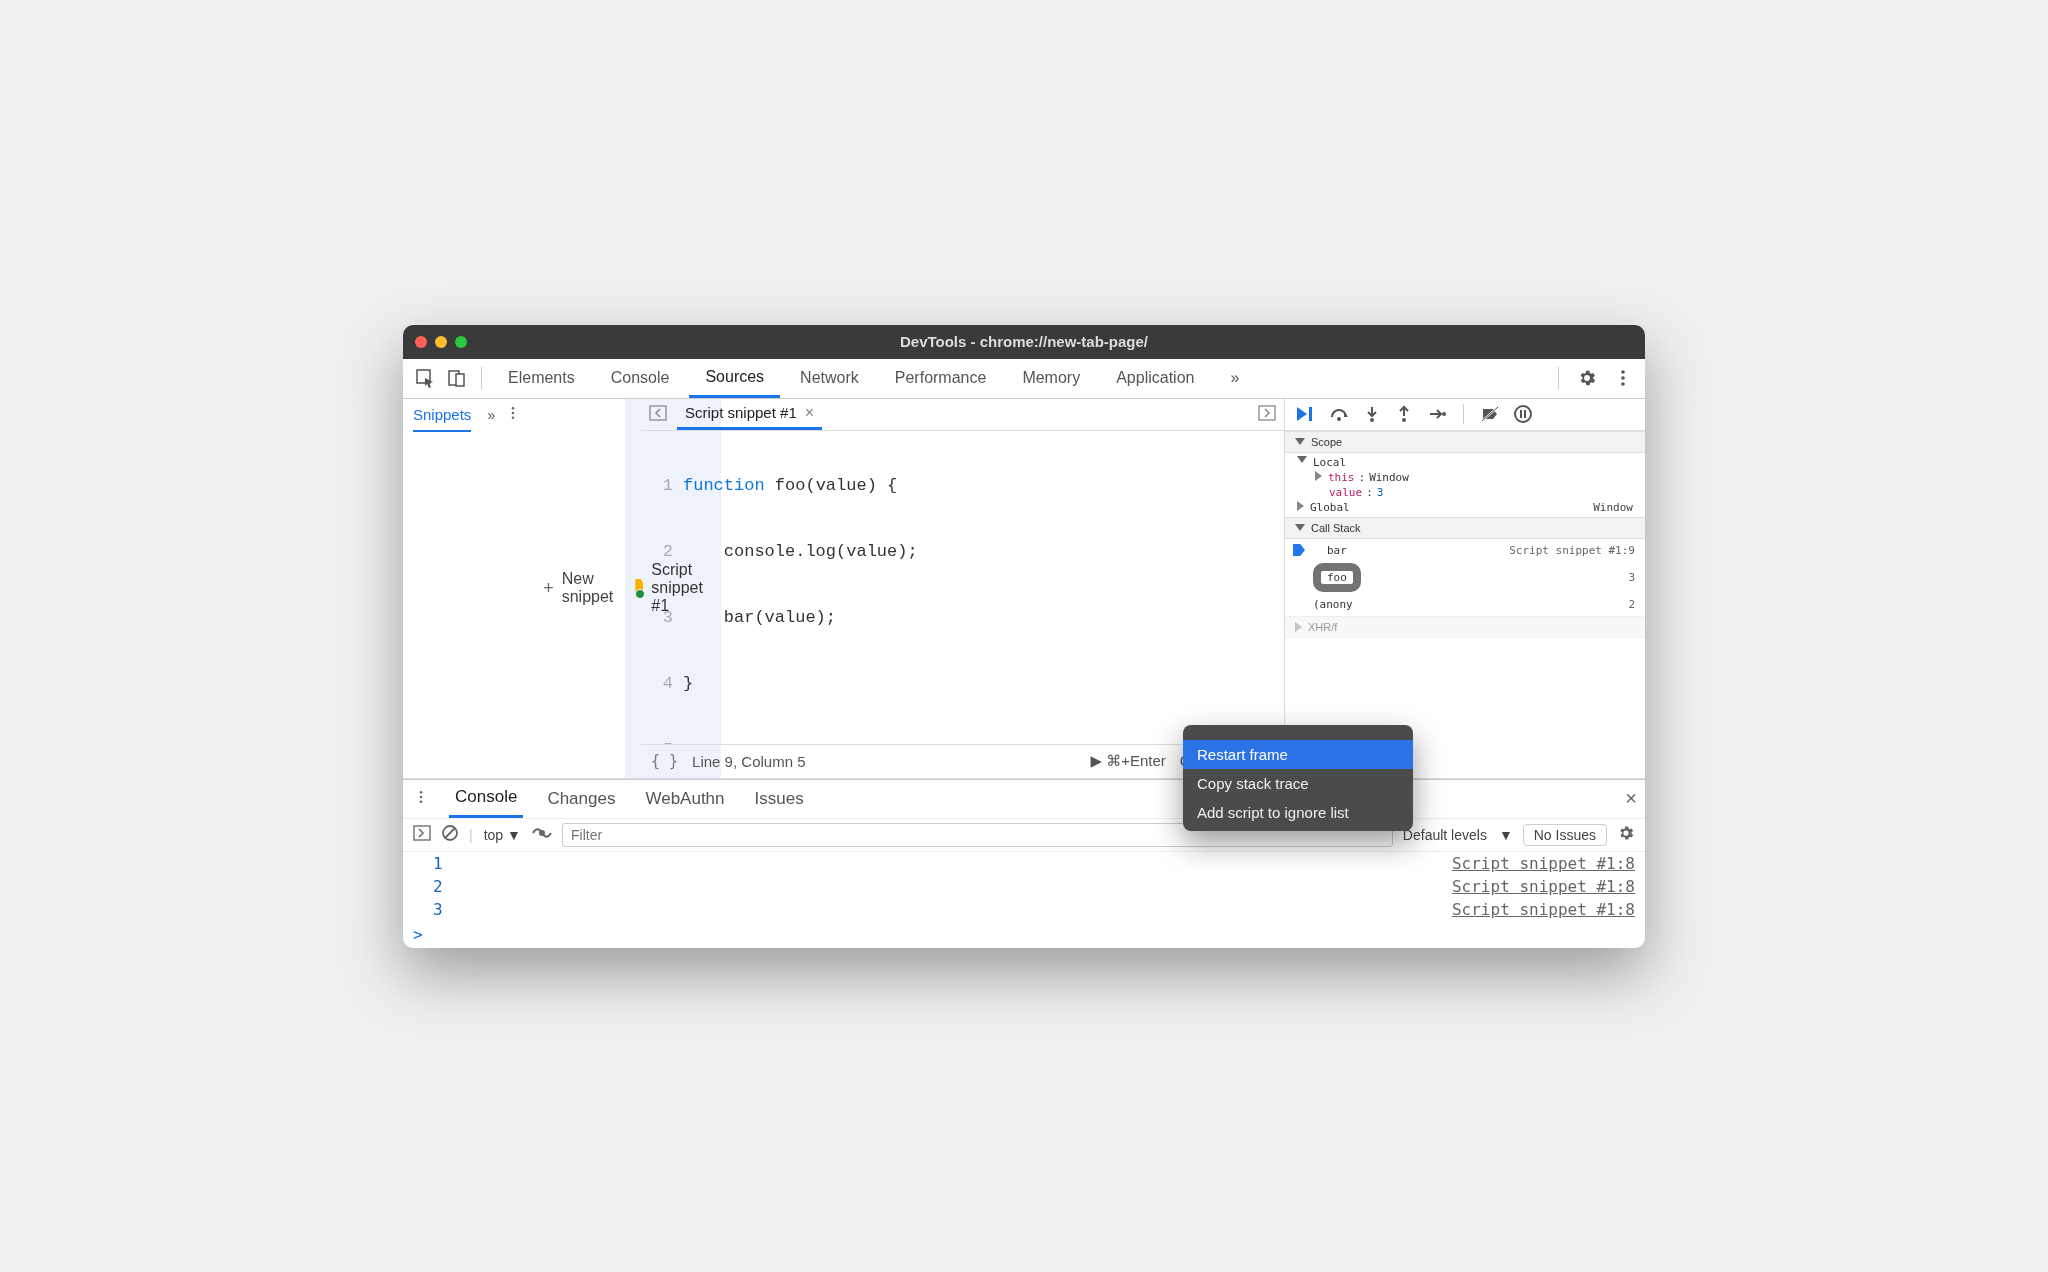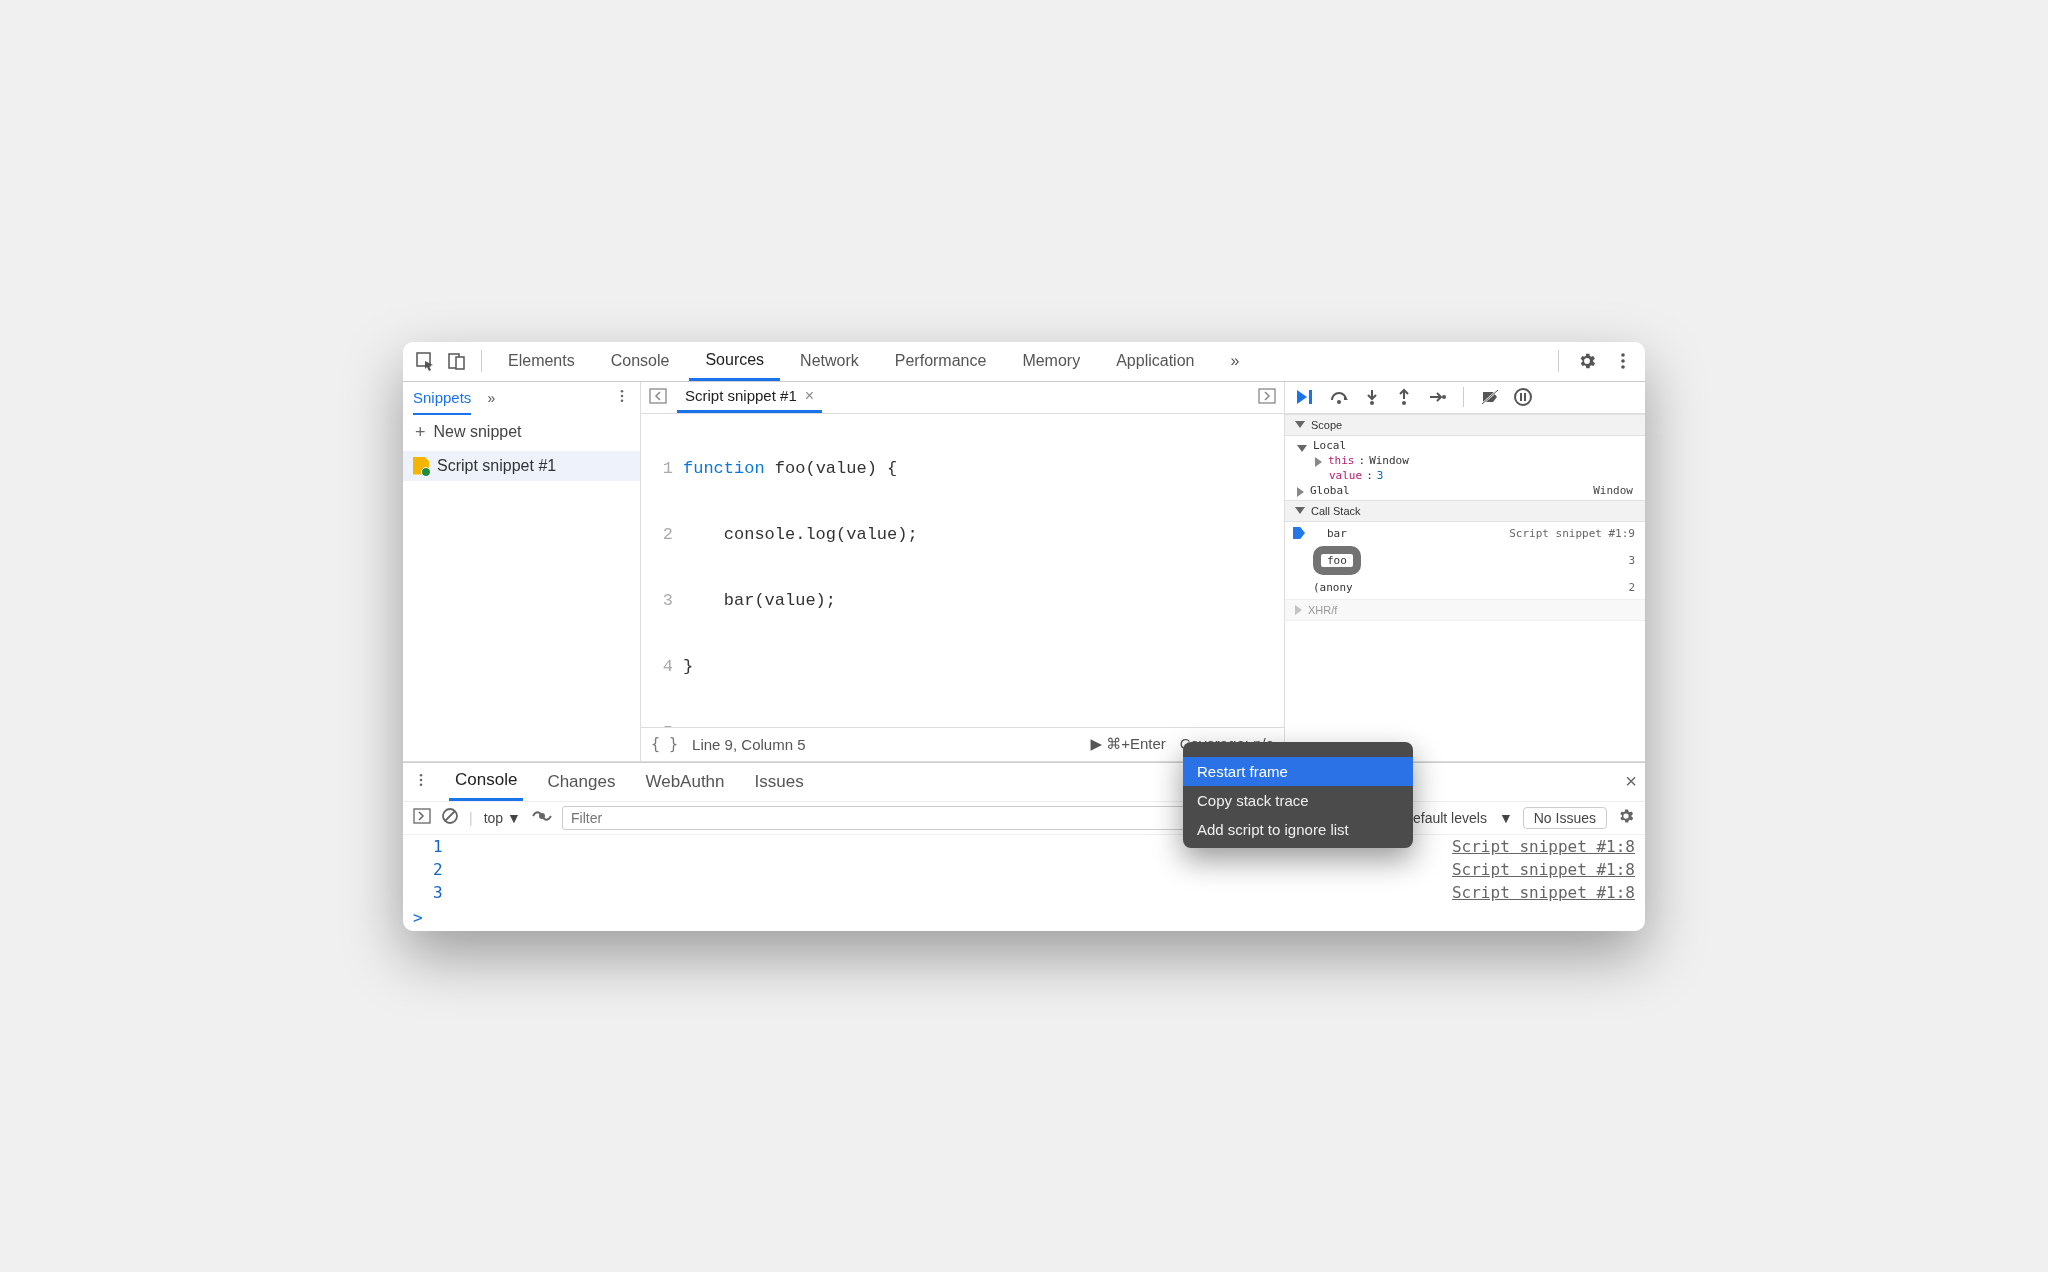--- a/index.html
+++ b/index.html
@@ -50,21 +50,21 @@
 }
 .tabbar .icon-btn { width: 28px; height: 28px; display:flex;align-items:center;justify-content:center; cursor:pointer; }
 .tabbar .sep { width:1px; height:22px; background:#ccc; margin: 0 6px; }
 .tab { padding: 0 16px; height: 100%; display:flex; align-items:center; cursor:pointer; font-size:16px; color:#555; }
 .tab.active { color:#1a73e8; border-bottom: 3px solid #1a73e8; font-weight:500; color:#222; }
 .tab.sources.active { color:#222; }
 .tabbar .right { margin-left:auto; display:flex; align-items:center; gap:8px; }
 
 
 .main { display:flex; height: 380px; border-bottom:1px solid #ddd; }
-.navpane { width: 238px; border-right:1px solid #ddd; display:flex; flex-direction:column; }
+.navpane { width: 238px; border-right:1px solid #ddd; display:flex; flex-direction:row; }
 .navpane-head { display:flex; align-items:center; height:32px; padding:0 10px; gap:10px; color:#555; }
 .navpane-head .lbl { color:#1a73e8; border-bottom:2px solid #1a73e8; padding-bottom:7px; margin-bottom:-9px; font-size:15px; }
 .navpane-head .more { margin-left:6px; }
 .navpane-head .kebab { margin-left:auto; }
 .new-snippet { display:flex; align-items:center; gap:8px; padding:8px 12px; cursor:pointer; color:#444; font-size:16px; }
 .snippet-item { display:flex; align-items:center; gap:8px; padding:6px 10px; background:#eef3fb; cursor:pointer; font-size:16px; }
 .snip-icon { width:16px; height:18px; position:relative; }
 .snip-icon::before { content:""; position:absolute; inset:0; background:#f5b400; clip-path: polygon(0 0,70% 0,100% 25%,100% 100%,0 100%); }
 .snip-icon::after { content:""; position:absolute; right:-2px; bottom:-2px; width:8px;height:8px;background:#1e8e3e;border-radius:50%; border:1px solid #fff; }
 
@@ -83,21 +83,21 @@
 
 .status { height:34px; border-top:1px solid #ddd; display:flex; align-items:center; padding:0 10px; gap:14px; color:#555; font-size:15px; }
 .status .right { margin-left:auto; display:flex; gap:14px; }
 
 
 .debug { width: 360px; display:flex; flex-direction:column; font-size:11px; }
 .dbg-toolbar { height:32px; display:flex; align-items:center; gap:14px; padding:0 10px; border-bottom:1px solid #ddd; }
 .dbg-toolbar svg { display:block; }
 .dbg-sec-h { background:#f2f2f2; padding:4px 10px; border-top:1px solid #e0e0e0; border-bottom:1px solid #e0e0e0; display:flex; align-items:center; gap:4px; cursor:pointer; }
 .dbg-body { padding:2px 0; font-family: Menlo, Consolas, monospace; }
-.scope-row { padding:1px 12px; display:flex; align-items:flex-end; gap:4px; }
+.scope-row { padding:1px 12px; display:flex; align-items:flex-start; gap:4px; }
 .scope-row .rt { margin-left:auto; color:#444; }
 .prop { color:#b71c6b; }
 .val-num { color:#1565c0; }
 .cs-item { display:flex; align-items:center; padding:3px 10px 3px 8px; gap:20px; cursor:pointer; }
 .cs-item .loc { margin-left:auto; color:#666; font-family: Menlo, Consolas, monospace; }
 .cs-item.current::before { content:""; width:12px; height:12px; background:#2277ea; clip-path: polygon(0 0,60% 0,100% 50%,60% 100%,0 100%); margin-right:2px; }
 .cs-item:not(.current) { padding-left: 28px; }
 .foo-ring { border:8px solid #737373; border-radius:10px; padding:0 6px; font-family: Menlo, Consolas, monospace; }
 
 
@@ -132,20 +132,28 @@
 .tri { display:inline-block; width:0;height:0;border-left:5px solid transparent;border-right:5px solid transparent;border-top:7px solid #666; margin-right:2px; }
 .tri-r { display:inline-block; width:0;height:0;border-top:5px solid transparent;border-bottom:5px solid transparent;border-left:7px solid #888; margin-right:2px; }
 
 .dbg-toolbar .sep { width:1px; height:20px; background:#ccc; margin:0 2px; }
 </style>
 </head>
 <body>
 
 <div class="window">
 
+  <div class="titlebar">
+    <div class="traffic">
+      <span class="tl-red"></span>
+      <span class="tl-yellow"></span>
+      <span class="tl-green"></span>
+    </div>
+    <div class="title-text">DevTools - chrome://new-tab-page/</div>
+  </div>
 
   <div class="tabbar">
     <div class="icon-btn">
       <svg width="20" height="20" viewBox="0 0 20 20">
           <rect x="2" y="2" width="13" height="13" fill="none" stroke="#555" stroke-width="1.5"></rect>
           <path d="M10 10 L18 14 L14 15 L16 19 L14 20 L12 16 L10 18 Z" fill="#555"></path>
         </svg>
     </div>
     <div class="icon-btn">
       <svg width="20" height="20" viewBox="0 0 20 20">

